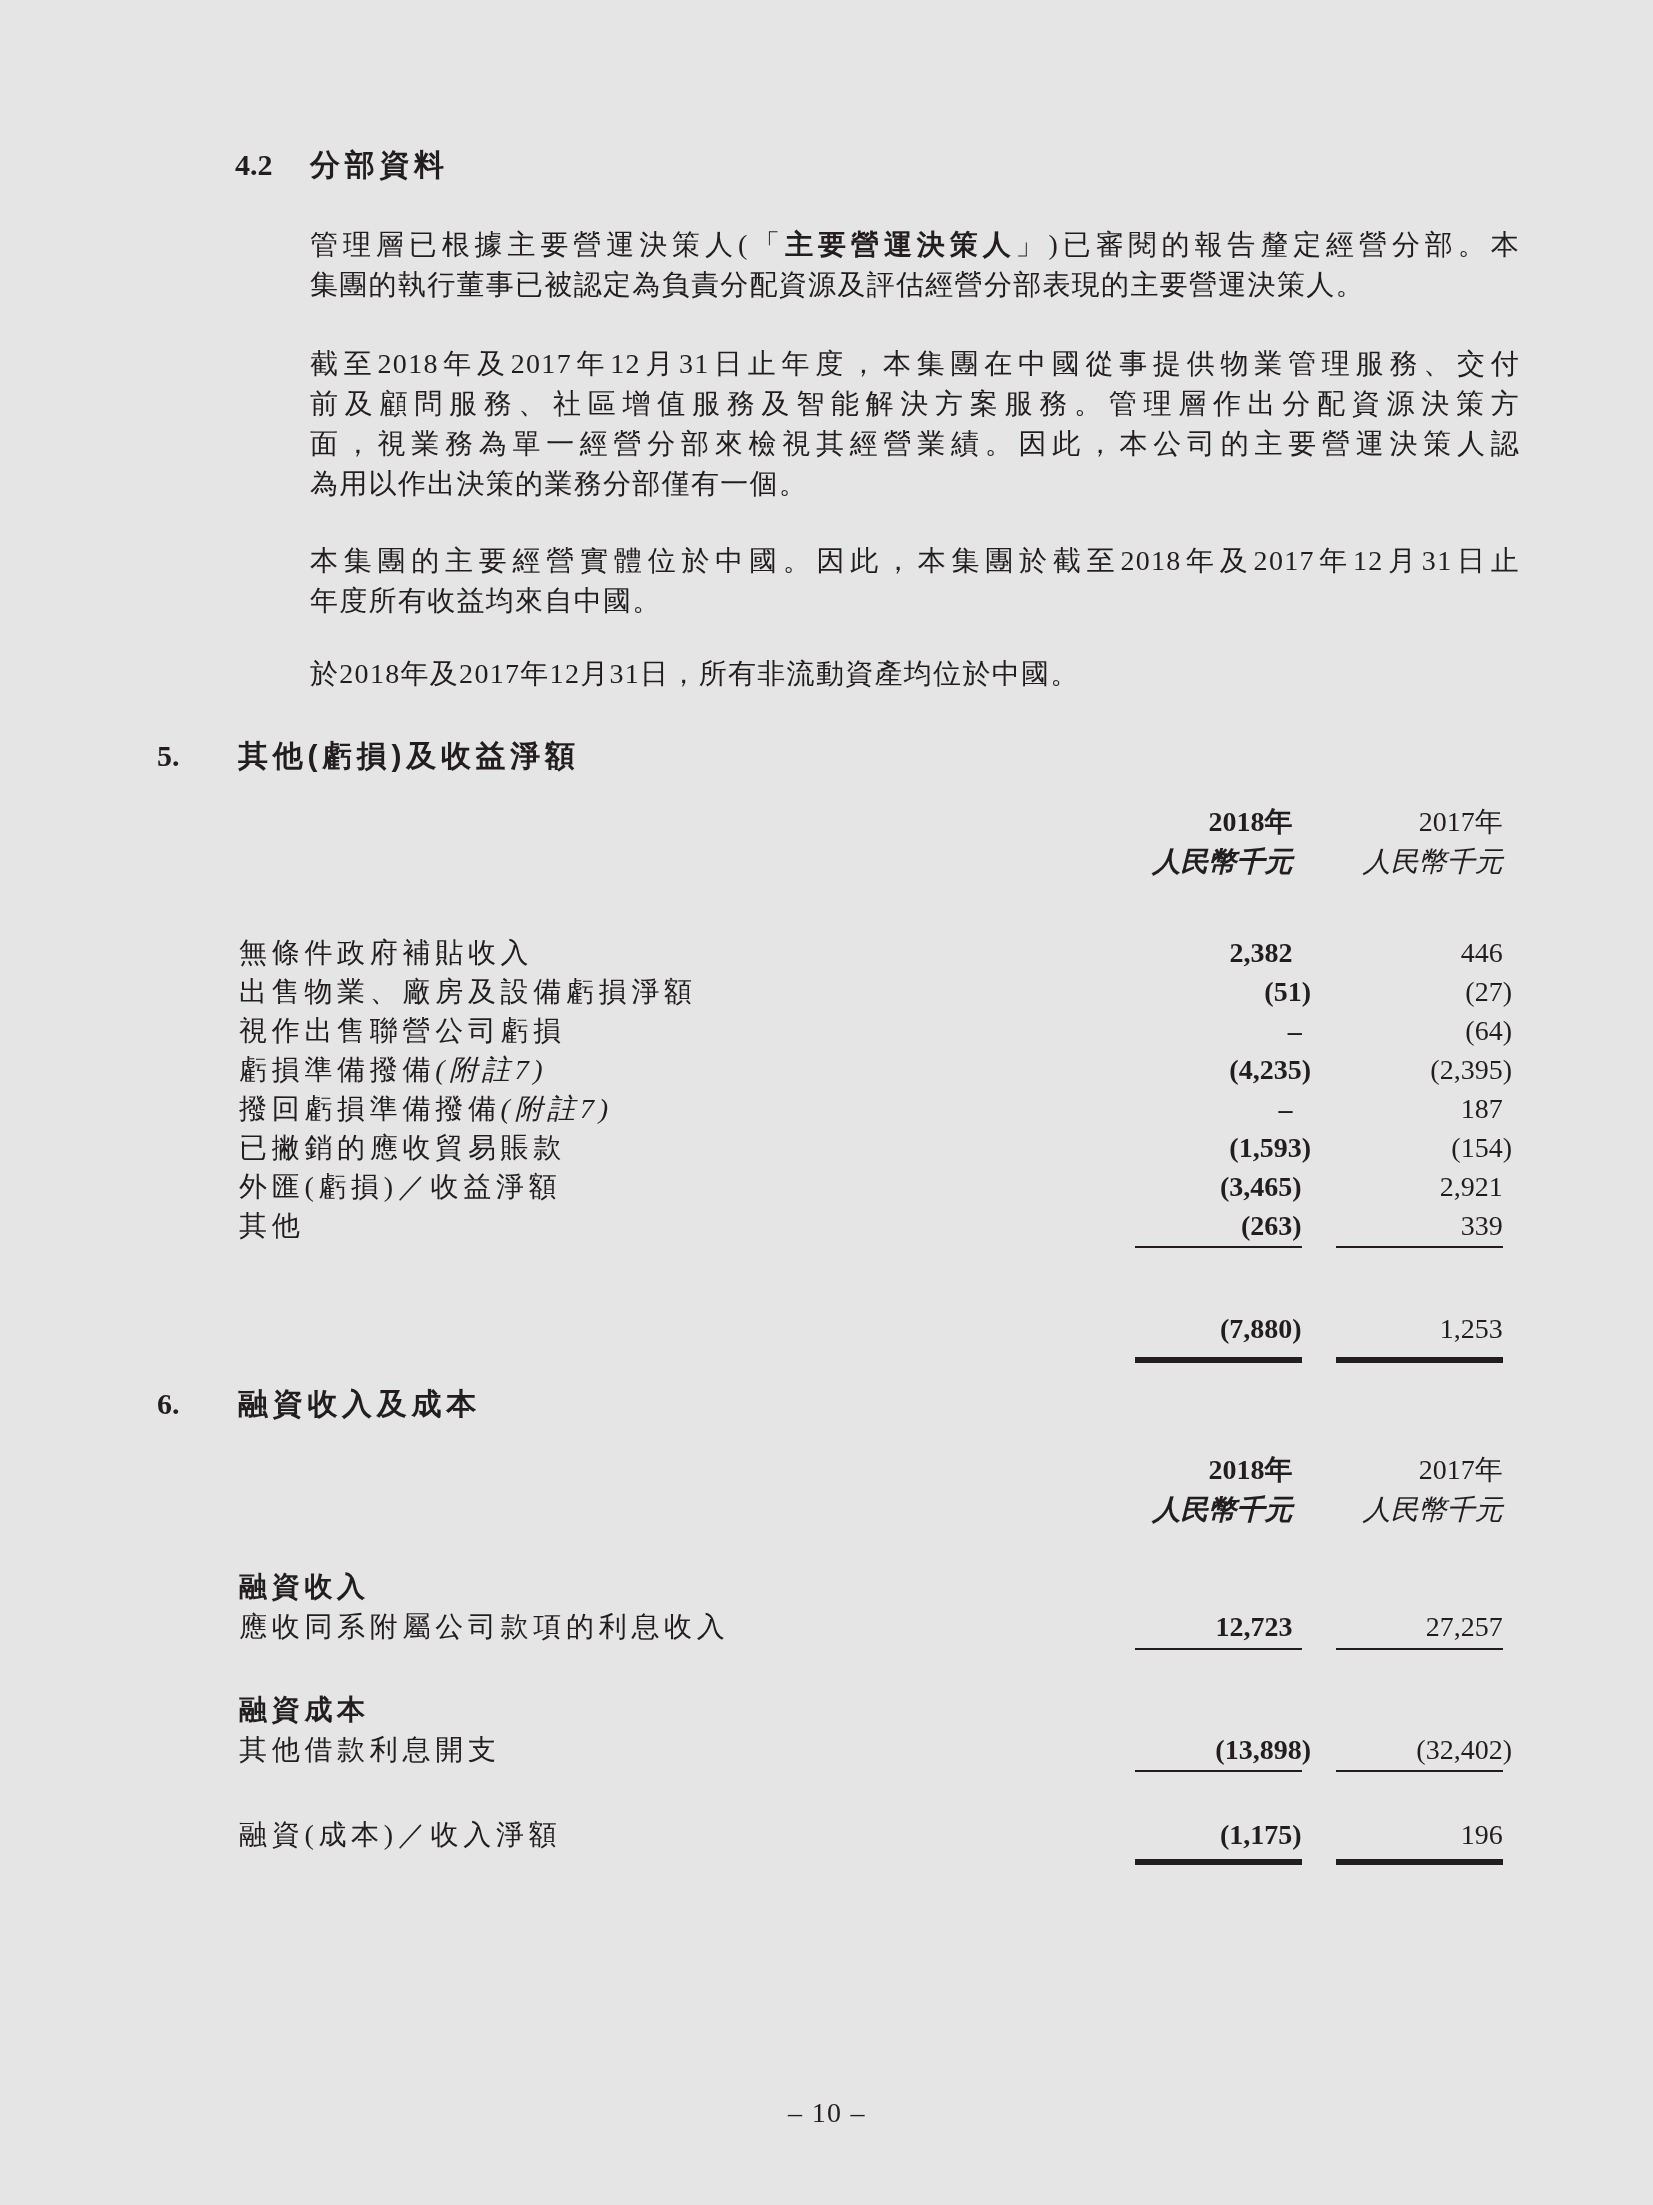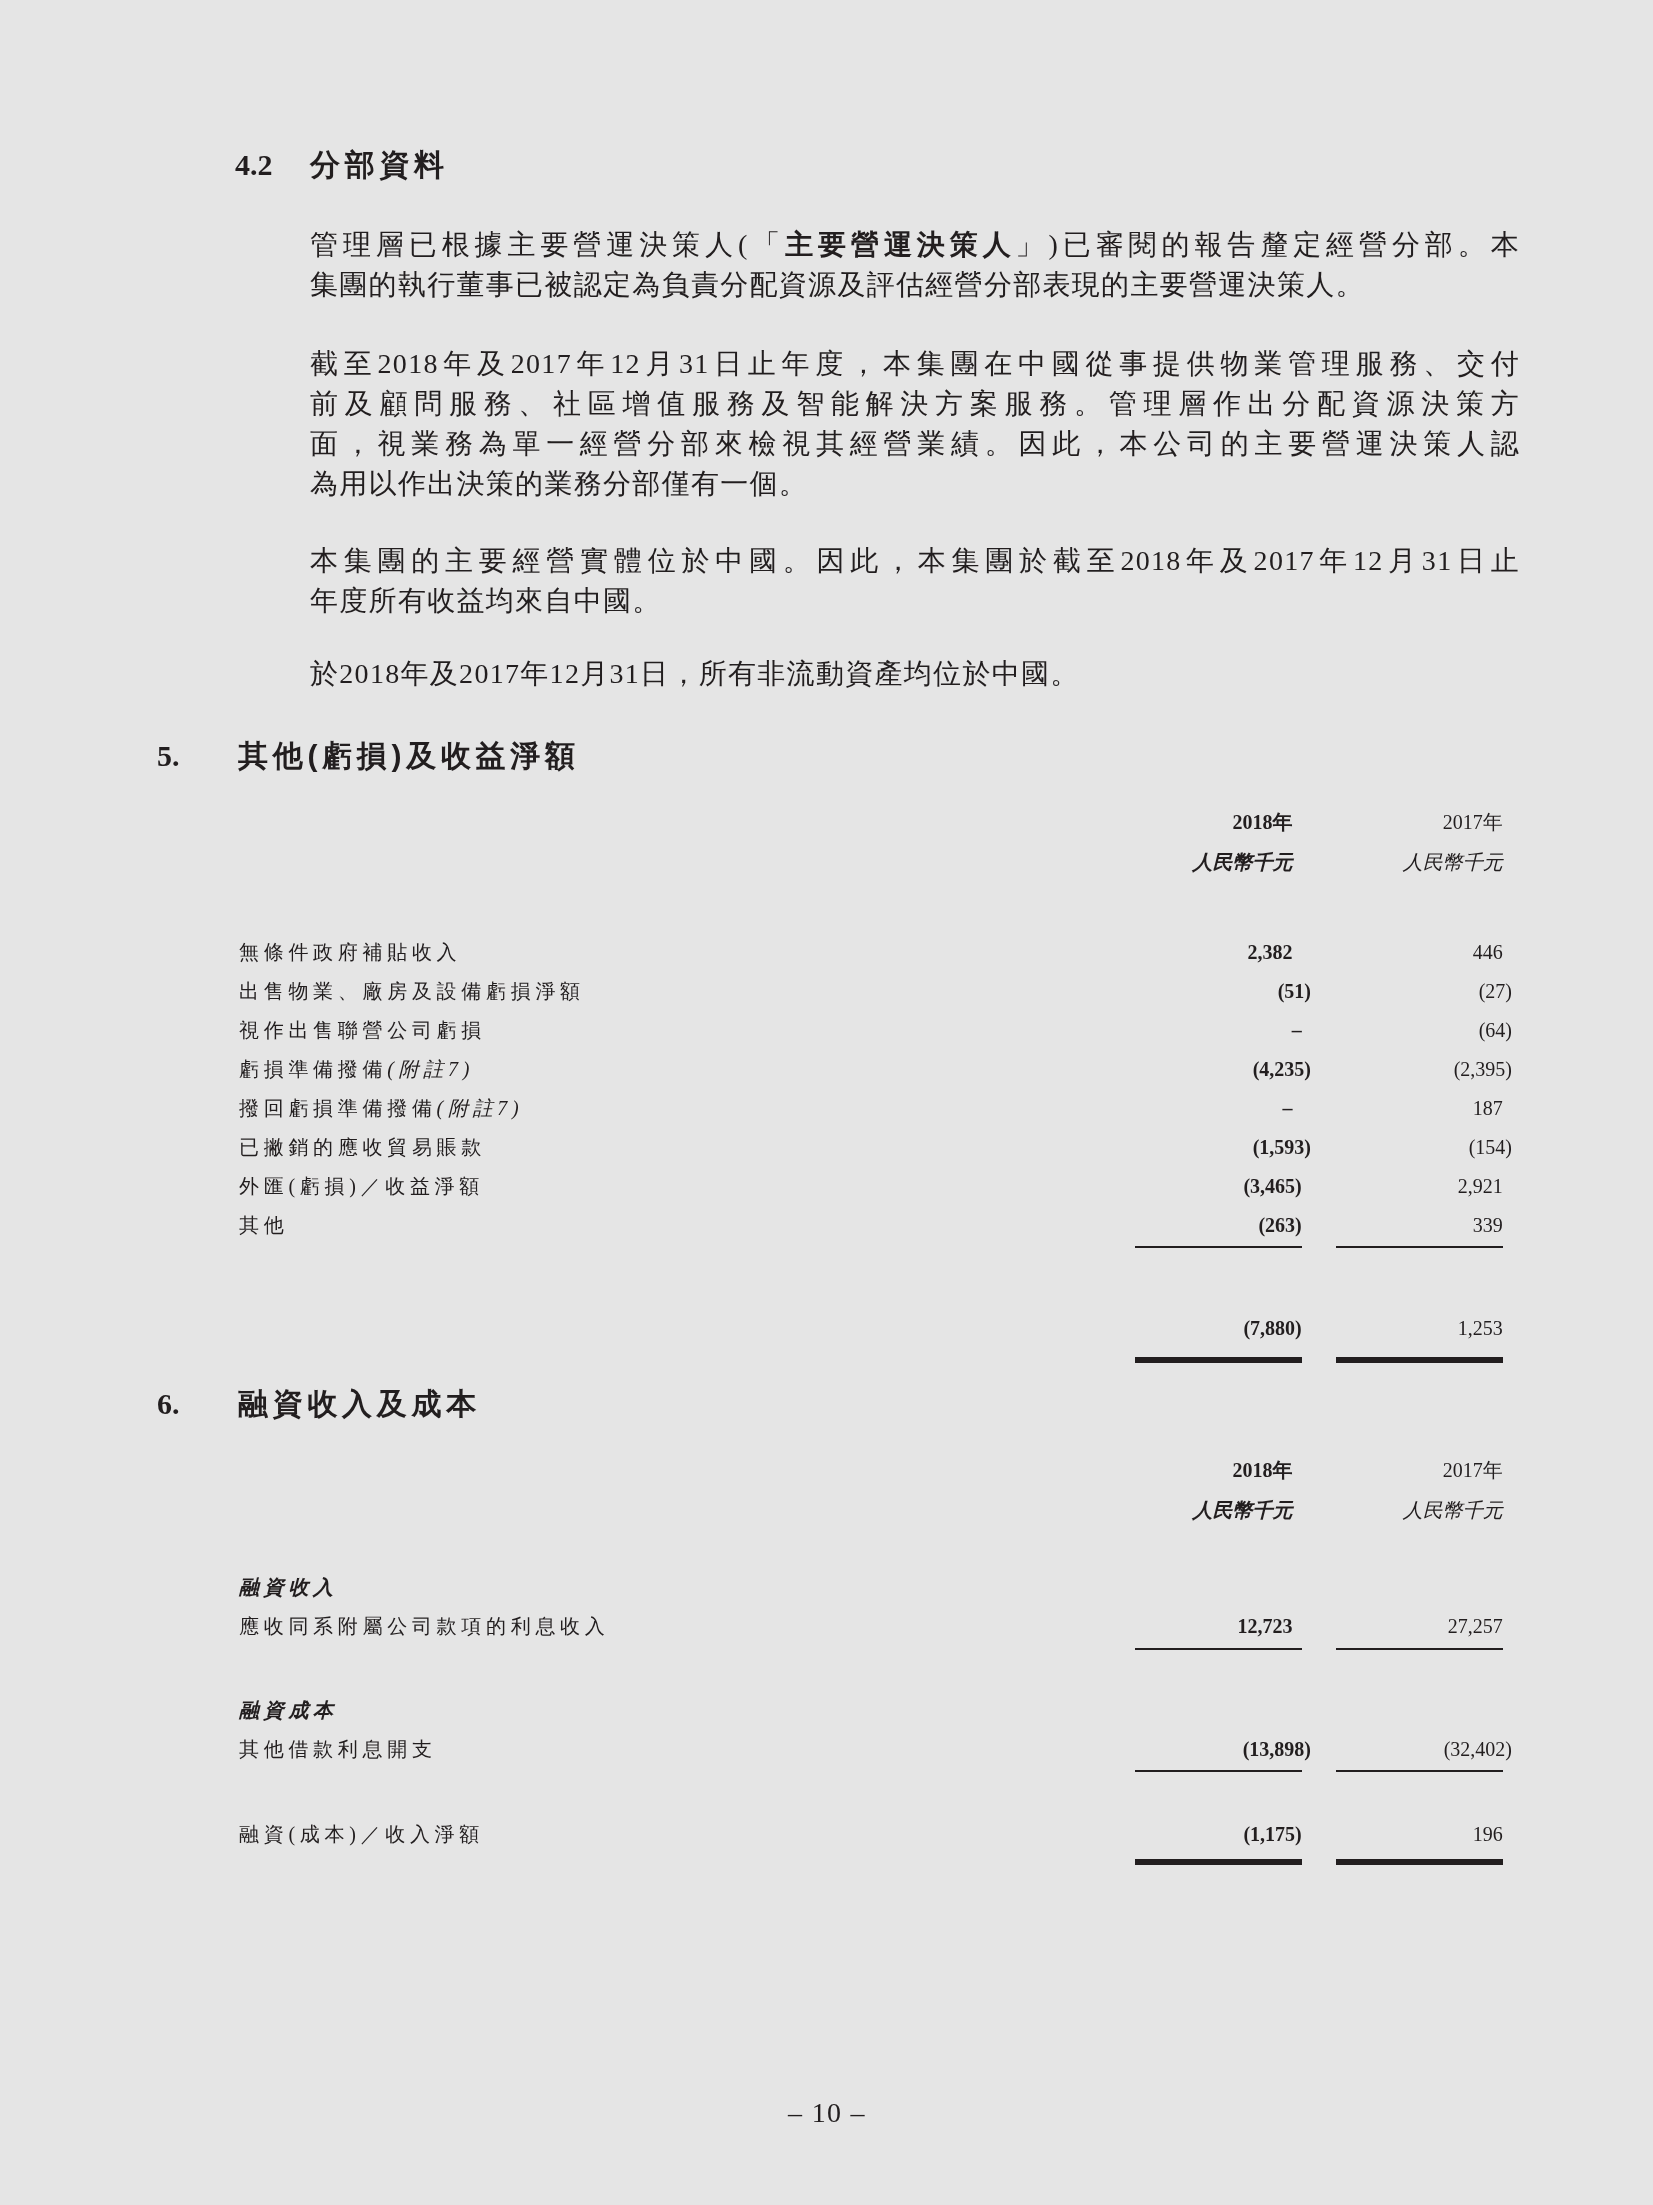--- a/index.html
+++ b/index.html
@@ -20,41 +20,41 @@
   
   .para{margin-left:310px;width:1210px;font-size:28px;line-height:40px;letter-spacing:1.3px;}
   .jline{text-align:justify;text-align-last:justify;}
   .lline{text-align:justify;text-align-last:left;}
   .para b{font-weight:bold;}
   .mt-p1{margin-top:40px;}
   .mt-p2{margin-top:39px;}
   .mt-p3{margin-top:37px;}
   .mt-p4{margin-top:33px;}
   
-  .tbl{margin-left:239px;width:1273px;font-size:20px;}
+  .tbl{margin-left:239px;width:1273px;font-size:28px;}
   .flexrow{display:flex;align-items:baseline;}
   .tlabel{flex:1;letter-spacing:4.7px;}
   .ca{width:177px;text-align:right;flex:none;}
   .cb{width:177px;margin-left:24px;text-align:right;flex:none;}
   .hdr{height:40px;line-height:40px;margin-top:26px;}
   .hdr2{height:40px;line-height:40px;}
   .v18{font-weight:bold;}
   .unit{font-style:italic;}
   .trow{height:39px;line-height:39px;}
   .rows-start{margin-top:51px;}
   .num.noparen{padding-right:9.3px;}
   .num.paren{padding-right:0;}
   .rule{height:0;border-top:2px solid #221e1f;width:167px;margin:0 9.3px 0 auto;}
   .rule-row{margin-top:1.3px;}
   .thick .rule{border-top-width:6px;}
   .total-row{margin-top:61px;}
   .thick-5{margin-top:8.7px;}
   .thick-6{margin-top:5.3px;}
   .subhead{font-family:"Liberation Sans",sans-serif;font-weight:bold;
-           height:40px;line-height:40px;letter-spacing:4.7px;font-style:italic;}
+           height:40px;line-height:40px;letter-spacing:4.7px;}
   .mt-55{margin-top:37px;}
   .mt-60{margin-top:40px;}
   .mt-64{margin-top:43px;}
   .note{font-style:italic;}
   
   .pagenum{position:absolute;top:2097px;left:0;width:100%;
            text-align:center;font-size:28px;letter-spacing:1.3px;}
 </style>
 </head>
 <body>

